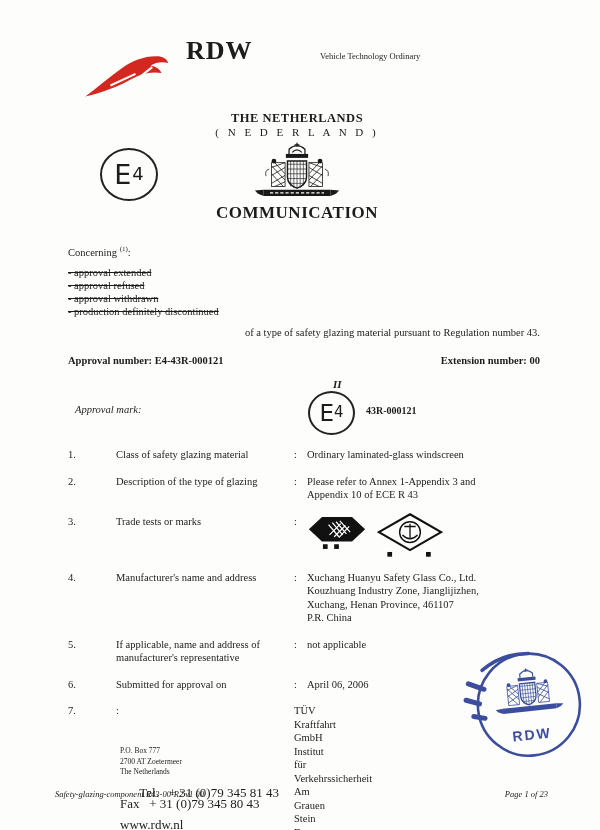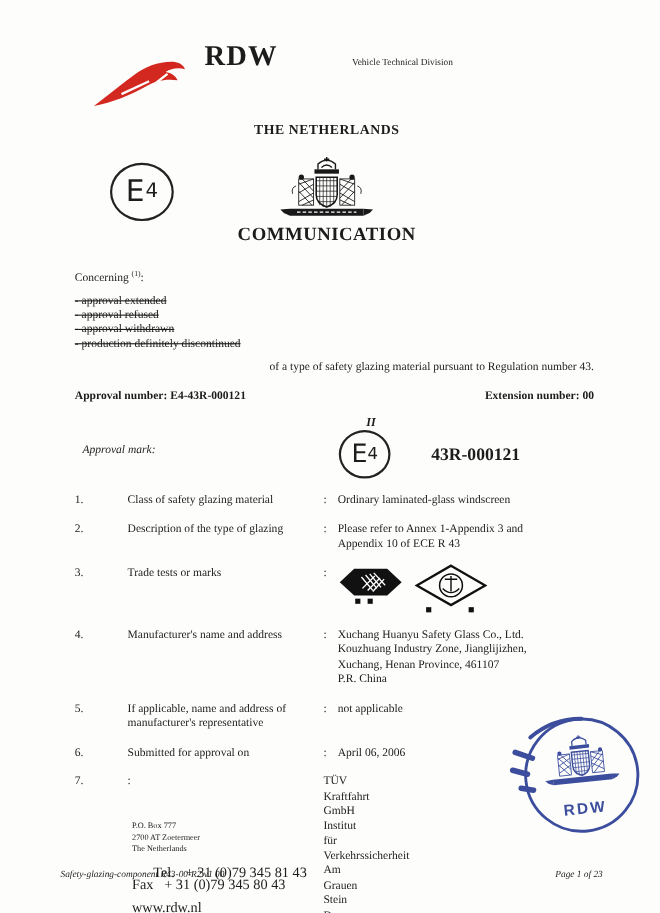--- a/index.html
+++ b/index.html
@@ -31,21 +31,21 @@
   
   .approval-row { position:absolute; left:68px; top:355px; width:472px; display:flex; justify-content:space-between;
                   font-size:10.5px; font-weight:bold; }
   .mark-row { position:absolute; left:68px; top:378px; width:480px; height:62px; }
   .mark-label { position:absolute; left:7px; top:26px; font-style:italic; font-size:10.5px; }
   .mark-ii { position:absolute; left:265px; top:0; font-style:italic; font-weight:bold; font-size:11px; }
   .e-small { position:absolute; left:240px; top:13px; width:47px; height:44px; border:2px solid #222; border-radius:50%;
              display:flex; align-items:center; justify-content:center; font-family:"DejaVu Sans", sans-serif; }
   .e-small .e-E { font-size:23px; font-weight:500; line-height:1; }
   .e-small .e-4 { font-size:15px; font-weight:500; line-height:1; margin-top:-2px; }
-  .mark-num { position:absolute; left:298px; top:27px; font-weight:bold; font-size:16px; white-space:nowrap;margin-left:26px; }
+  .mark-num { position:absolute; left:298px; top:27px; font-weight:bold; font-size:10px; white-space:nowrap; }
   
   .items { position:absolute; left:68px; top:448px; width:478px; font-size:10.5px; }
   .item { display:grid; grid-template-columns:48px 178px 13px 1fr; margin-bottom:13px; line-height:13.5px; }
   .item .lbl, .item .val { white-space:pre-line; }
   .logo-row { display:flex; align-items:flex-start; gap:10px; margin-top:-3px; }
   .tm1 { width:60px; height:42px; } .tm2 { width:66px; height:46px; }
   
   .stamp { position:absolute; left:464px; top:648px; width:124px; height:116px; color:#2b3f94; transform:rotate(-6deg); opacity:.92; pointer-events:none; }
   
   .footer { position:absolute; left:120px; top:746px; width:440px; display:flex;flex-direction:column; }
@@ -60,23 +60,24 @@
 <body>
 
 <div class="page">
 
   <svg class="logo" viewBox="0 0 110 72">
     <path fill="currentColor" d="M4,64 C20,52 34,40 48,30 C60,21 76,15 92,16 C98,17 102,20 103,24 C96,22 88,23 82,27 C88,28 93,31 95,36 C82,34 70,37 60,43 C44,52 24,60 4,64 Z"></path>
     <path d="M34,51 L64,37" stroke="#fdfdfc" stroke-width="2.5" fill="none"></path>
     <path d="M70,40 L84,29" stroke="#fdfdfc" stroke-width="2.5" fill="none"></path>
   </svg>
   <div class="brand">RDW</div>
-  <div class="division">Vehicle Technical Division</div>
+  <div class="division">Vehicle Technology Ordinary</div>
 
   <div class="country">THE NETHERLANDS</div>
+  <div class="country-native">( N E D E R L A N D )</div>
 
   <div class="e-big">
     <span class="e-E">E</span>
     <span class="e-4">4</span>
   </div>
 
   <svg class="crest-black" viewBox="0 0 120 78">
     <g stroke="#191919" fill="none" stroke-width="1.6">
       <path d="M50,15 L50,9 Q60,0 70,9 L70,15"></path>
       <path d="M60,1 V6 M57,3.5 H63"></path>

